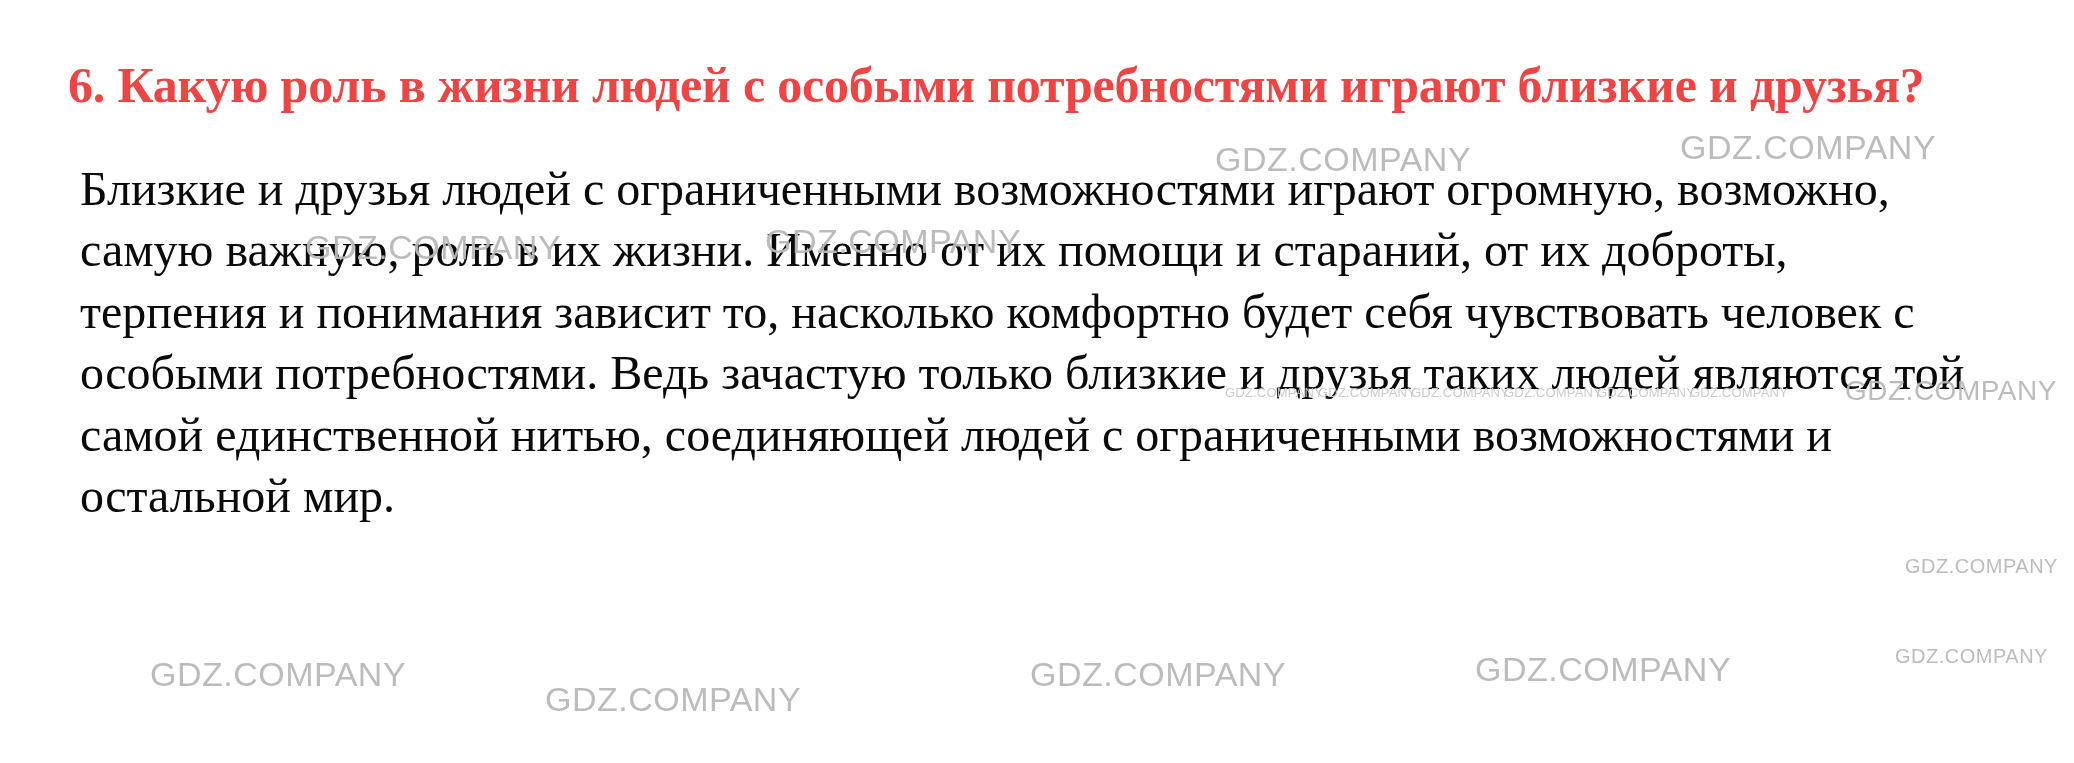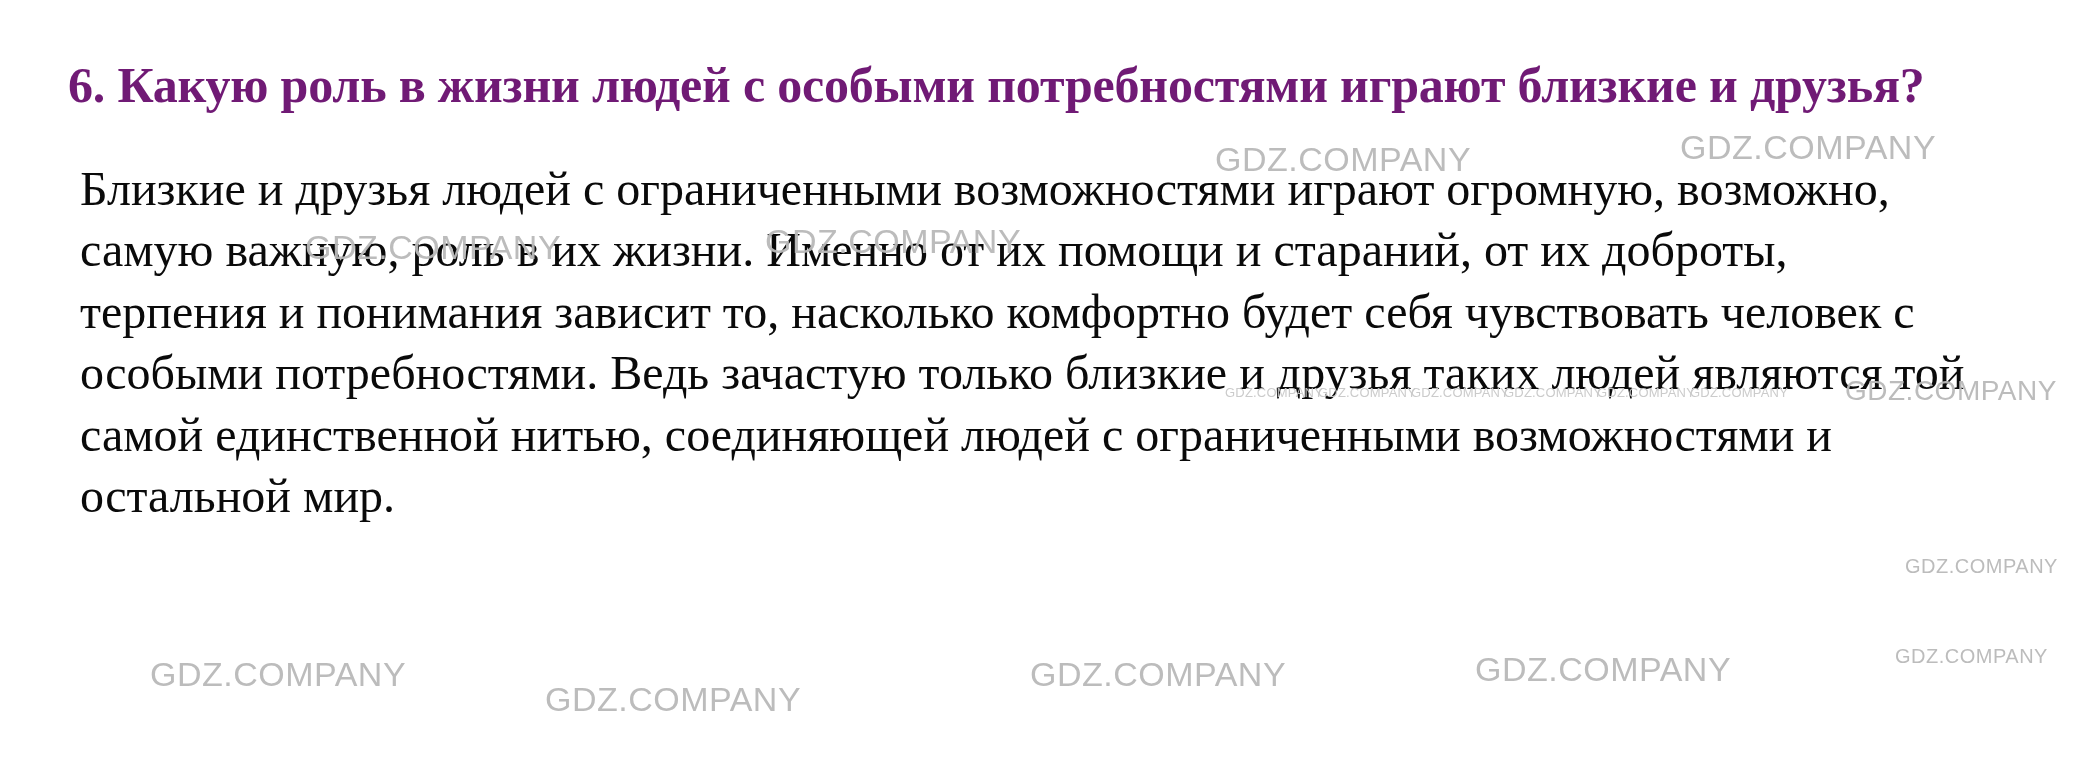--- a/index.html
+++ b/index.html
@@ -27,21 +27,21 @@
     top: 56px;
     width: 1930px;
     z-index: 2;
   }
   .question {
     font-family: "Liberation Serif", serif;
     font-weight: bold;
     font-size: 50px;
     line-height: 1.16;
     letter-spacing: -0.2px;
-    color: #701a75;
+    color: #ef4444;
     margin: 0 0 44px 0;
     width: 1935px;
   }
   .answer {
     font-family: "Liberation Serif", serif;
     font-weight: normal;
     font-size: 48px;
     line-height: 1.28;
     color: #0a0a0a;
     margin: 12px;

